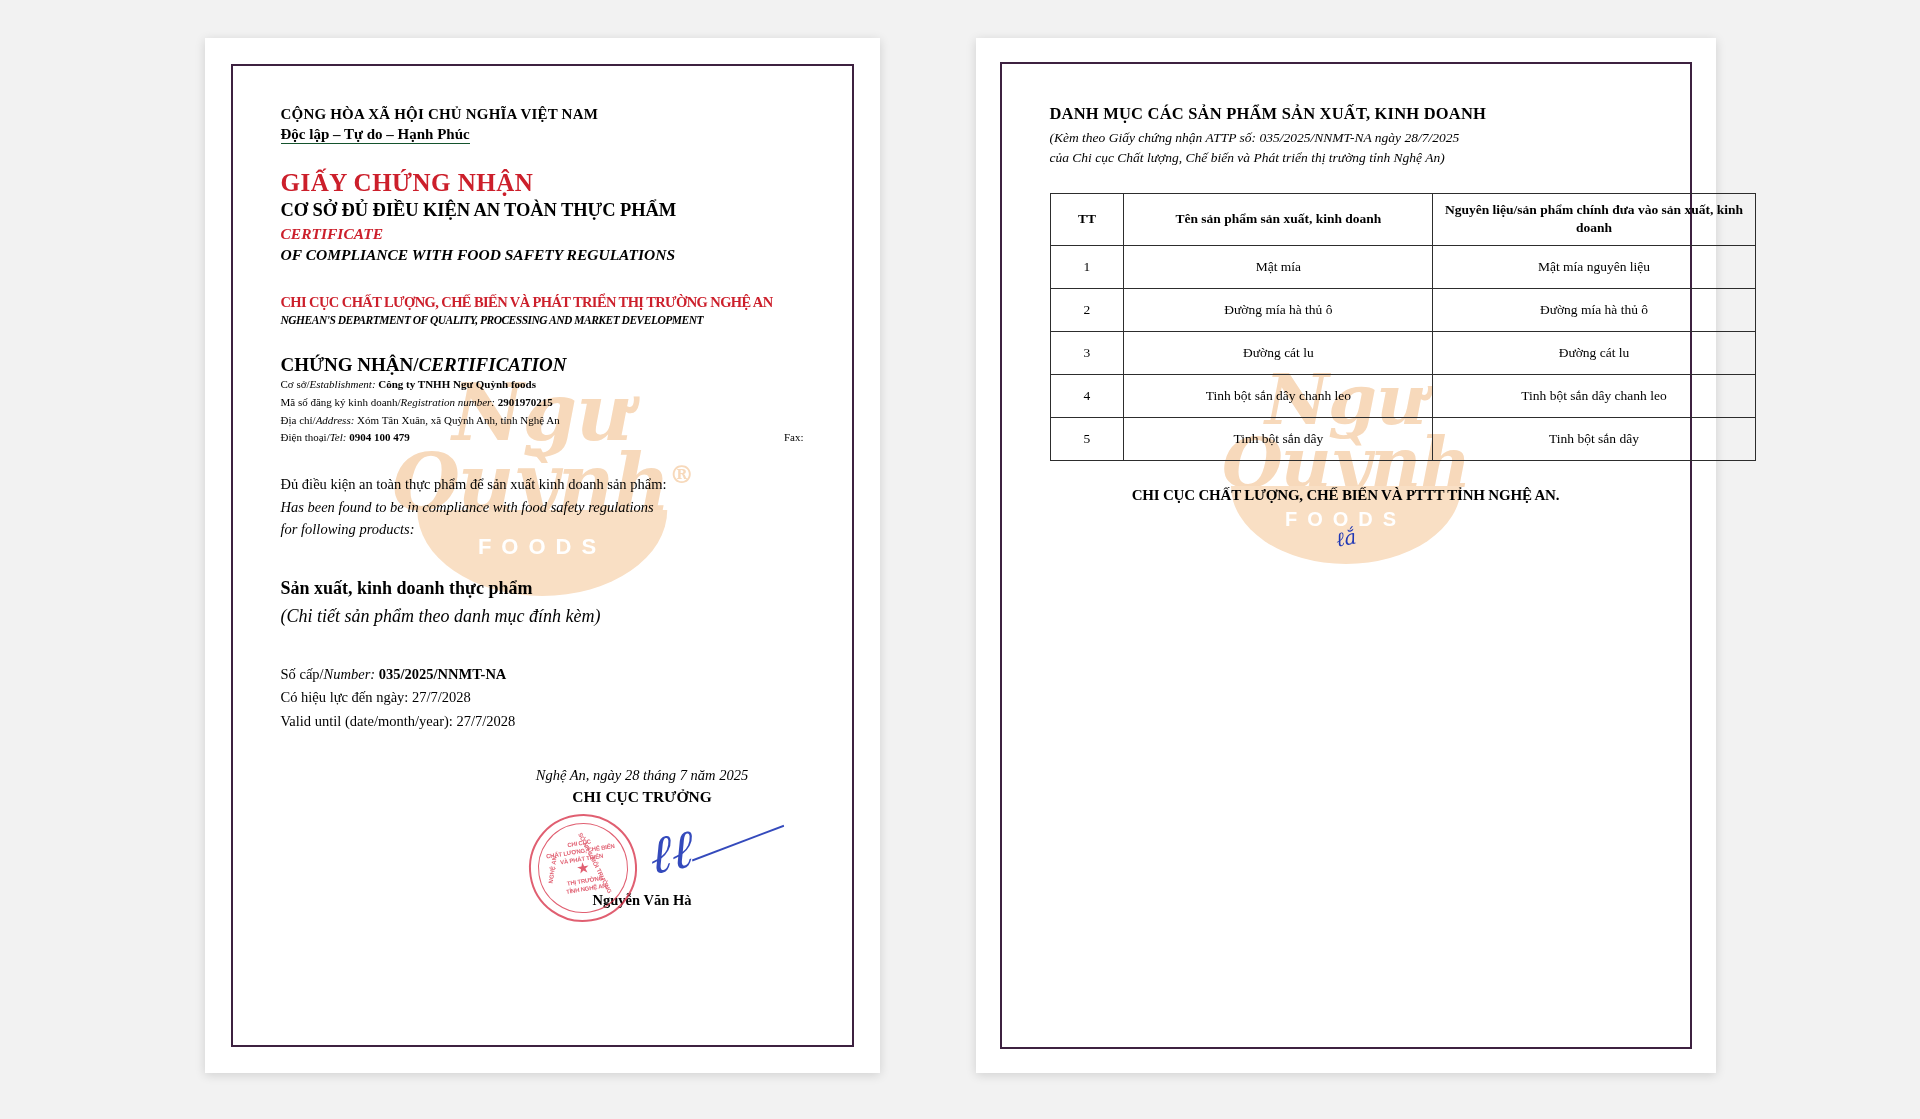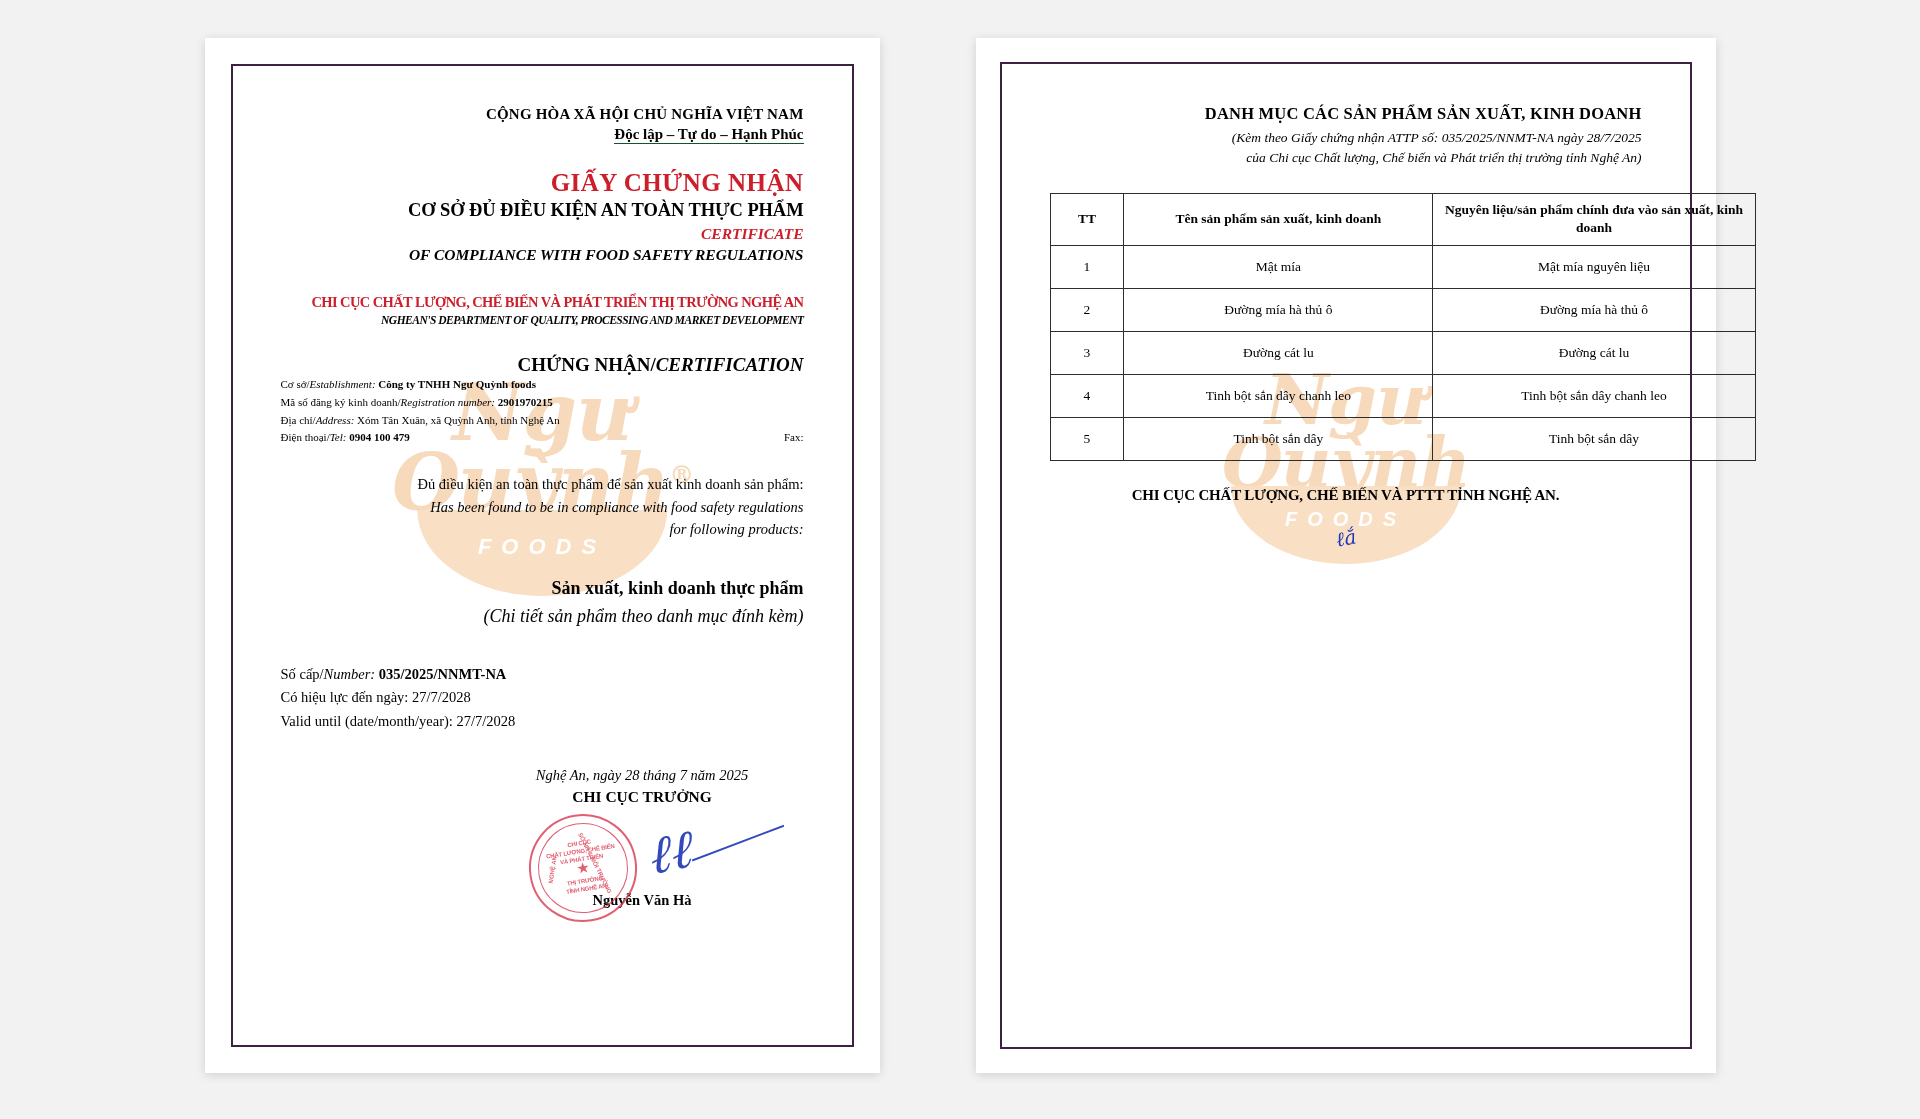--- a/index.html
+++ b/index.html
@@ -76,21 +76,20 @@
     vertical-align: super;
     font-style: normal;
   }
   .wm-sub {
     color: #ffffff;
     font-family: "Liberation Sans", sans-serif;
     font-weight: 700;
     letter-spacing: 10px;
     position: relative;
     z-index: 2;
-    font-style: italic;
   }
   .wm-bowl {
     background: #f9dfc4;
     border-radius: 0 0 50% 50% / 0 0 100% 100%;
     margin: 0 auto;
     position: relative;
     margin-top: -0.52em;
   }
   .wm-bowl .wm-sub {
     position: absolute;
@@ -102,21 +101,21 @@
   .wm-left .wm-word { font-size: 78px; }
   .wm-left .wm-bowl { width: 250px; height: 86px; }
   .wm-left .wm-sub  { font-size: 22px; }
 
   .wm-right { top: 330px; }
   .wm-right .wm-word { font-size: 70px; }
   .wm-right .wm-bowl { width: 230px; height: 78px; }
   .wm-right .wm-sub  { font-size: 20px; }
 
   
-  .ctr { text-align: right; }
+  .ctr { text-align: left; }
   .b   { font-weight: 700; }
   .i   { font-style: italic; }
 
   .nation {
     font-size: 15px;
     font-weight: 700;
     letter-spacing: 0.2px;
   }
   .motto {
     font-size: 15px;

